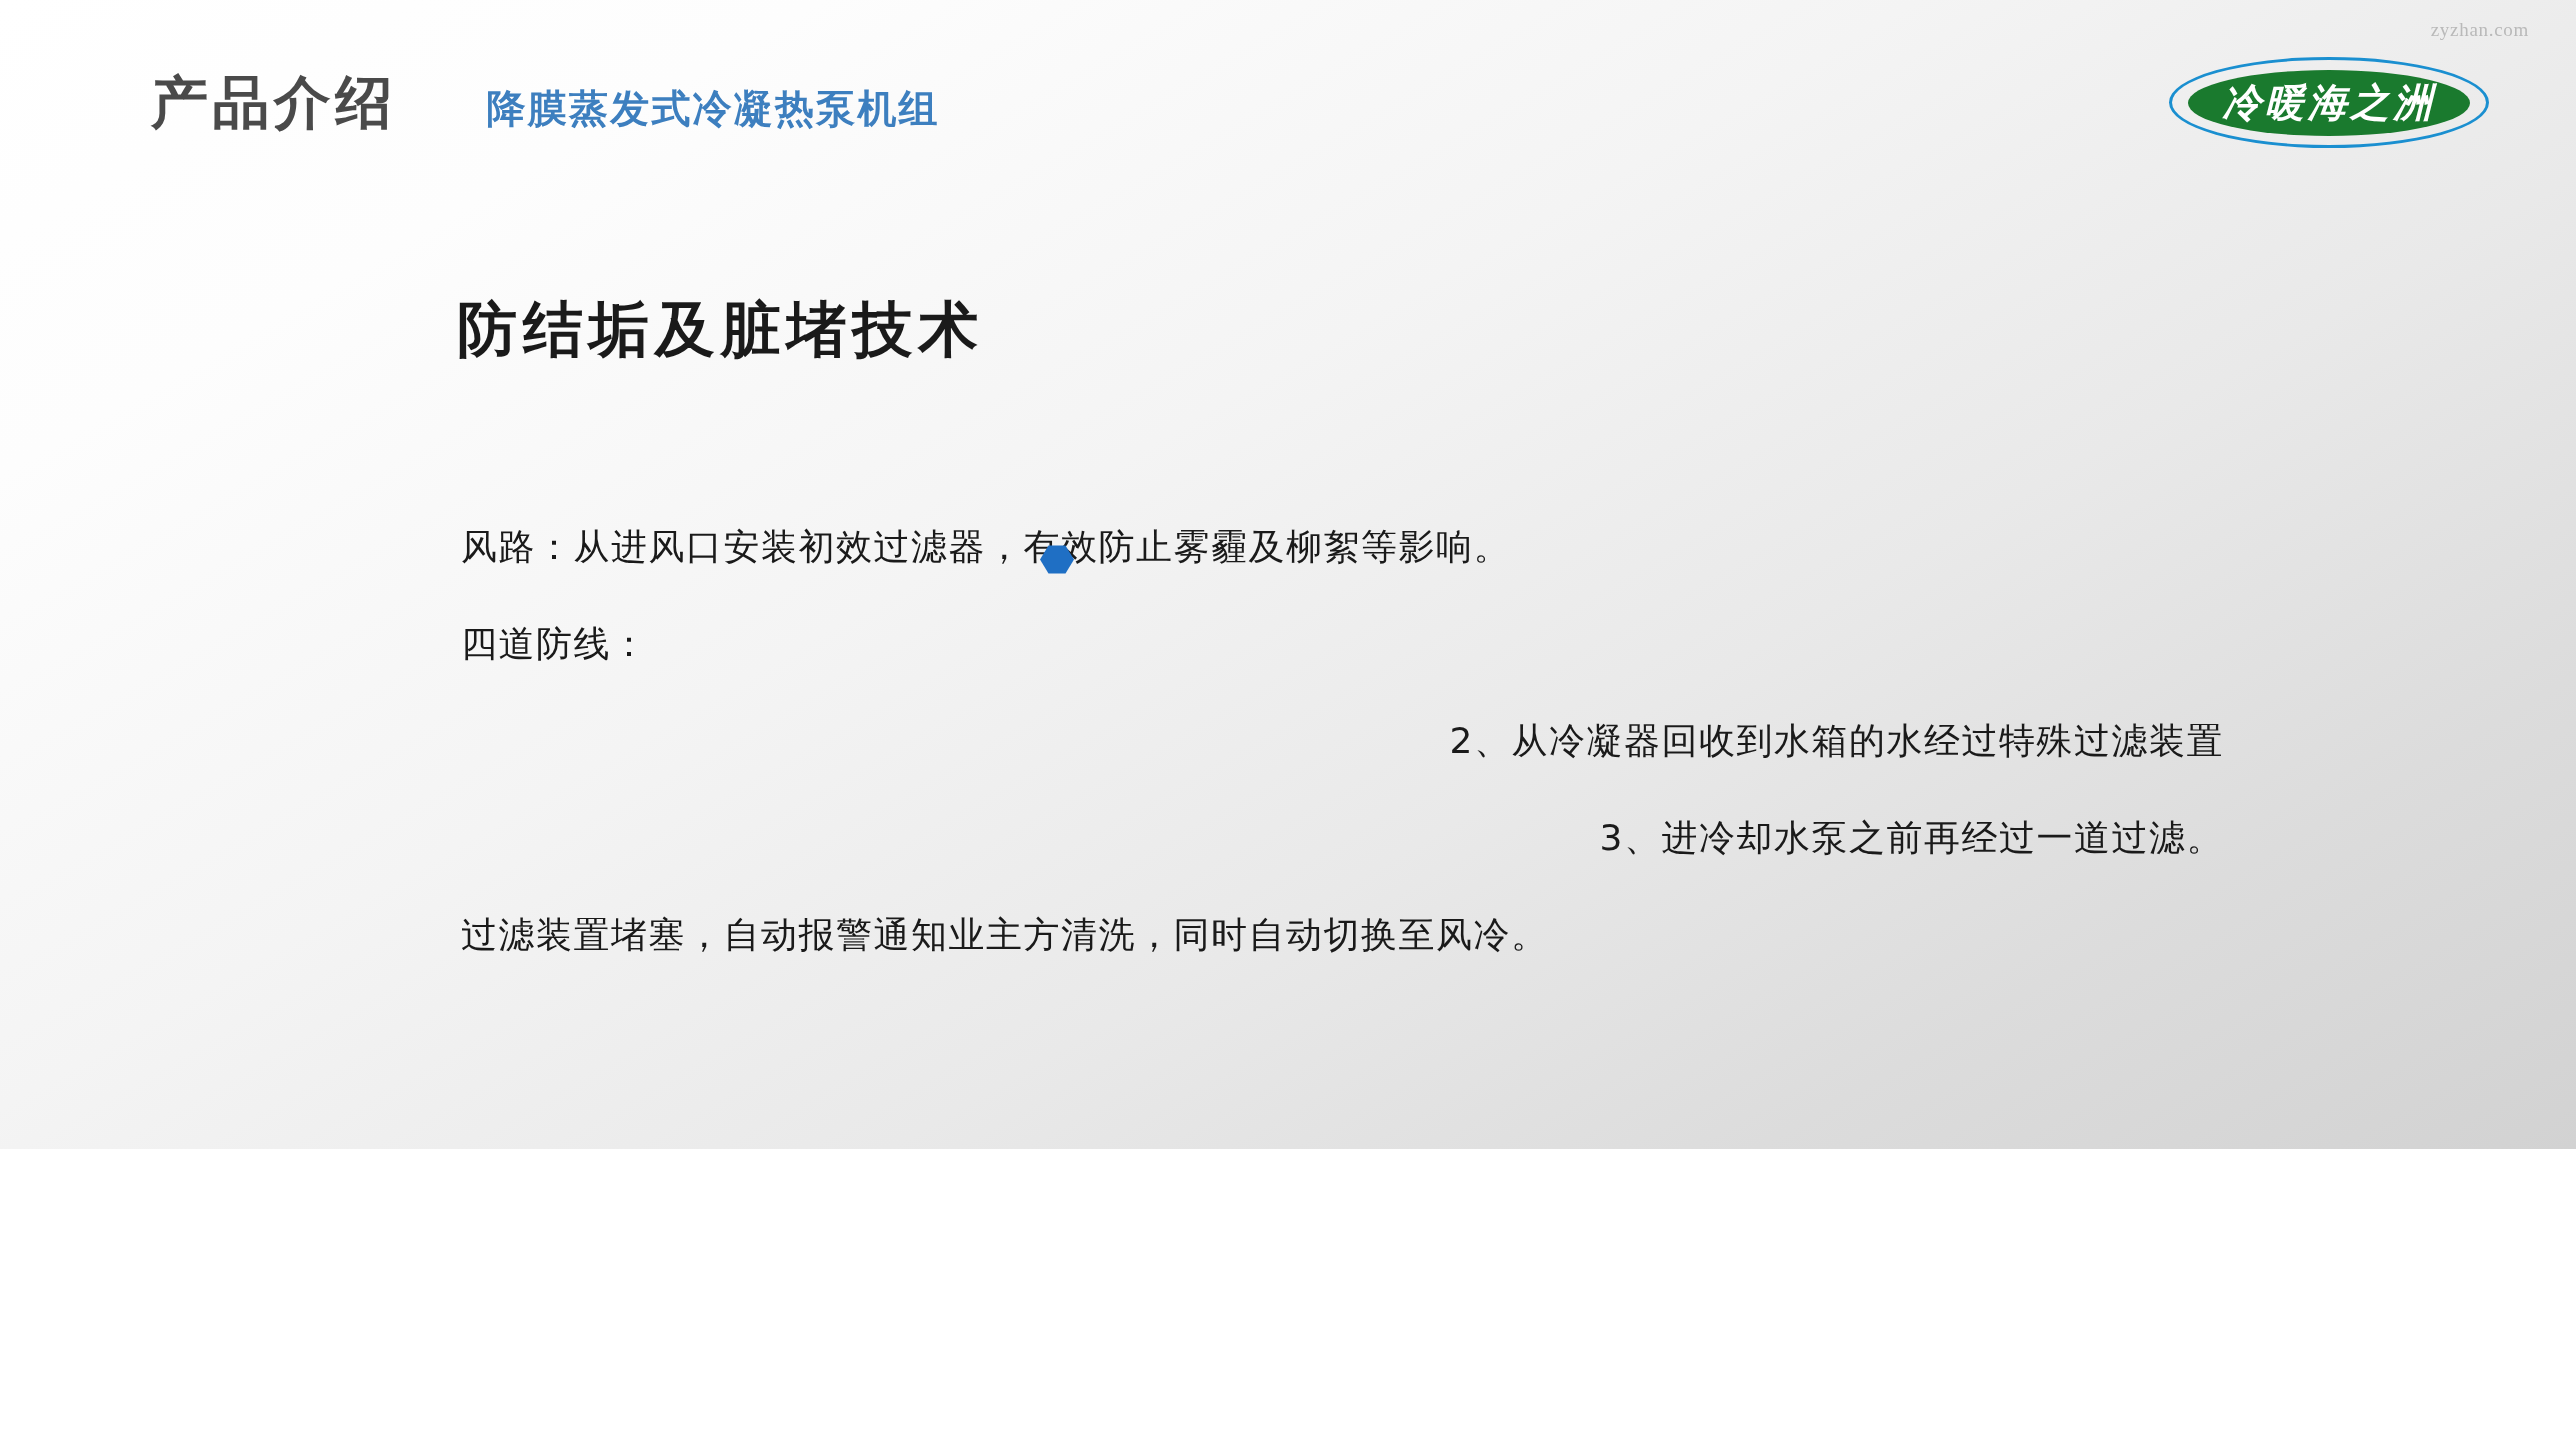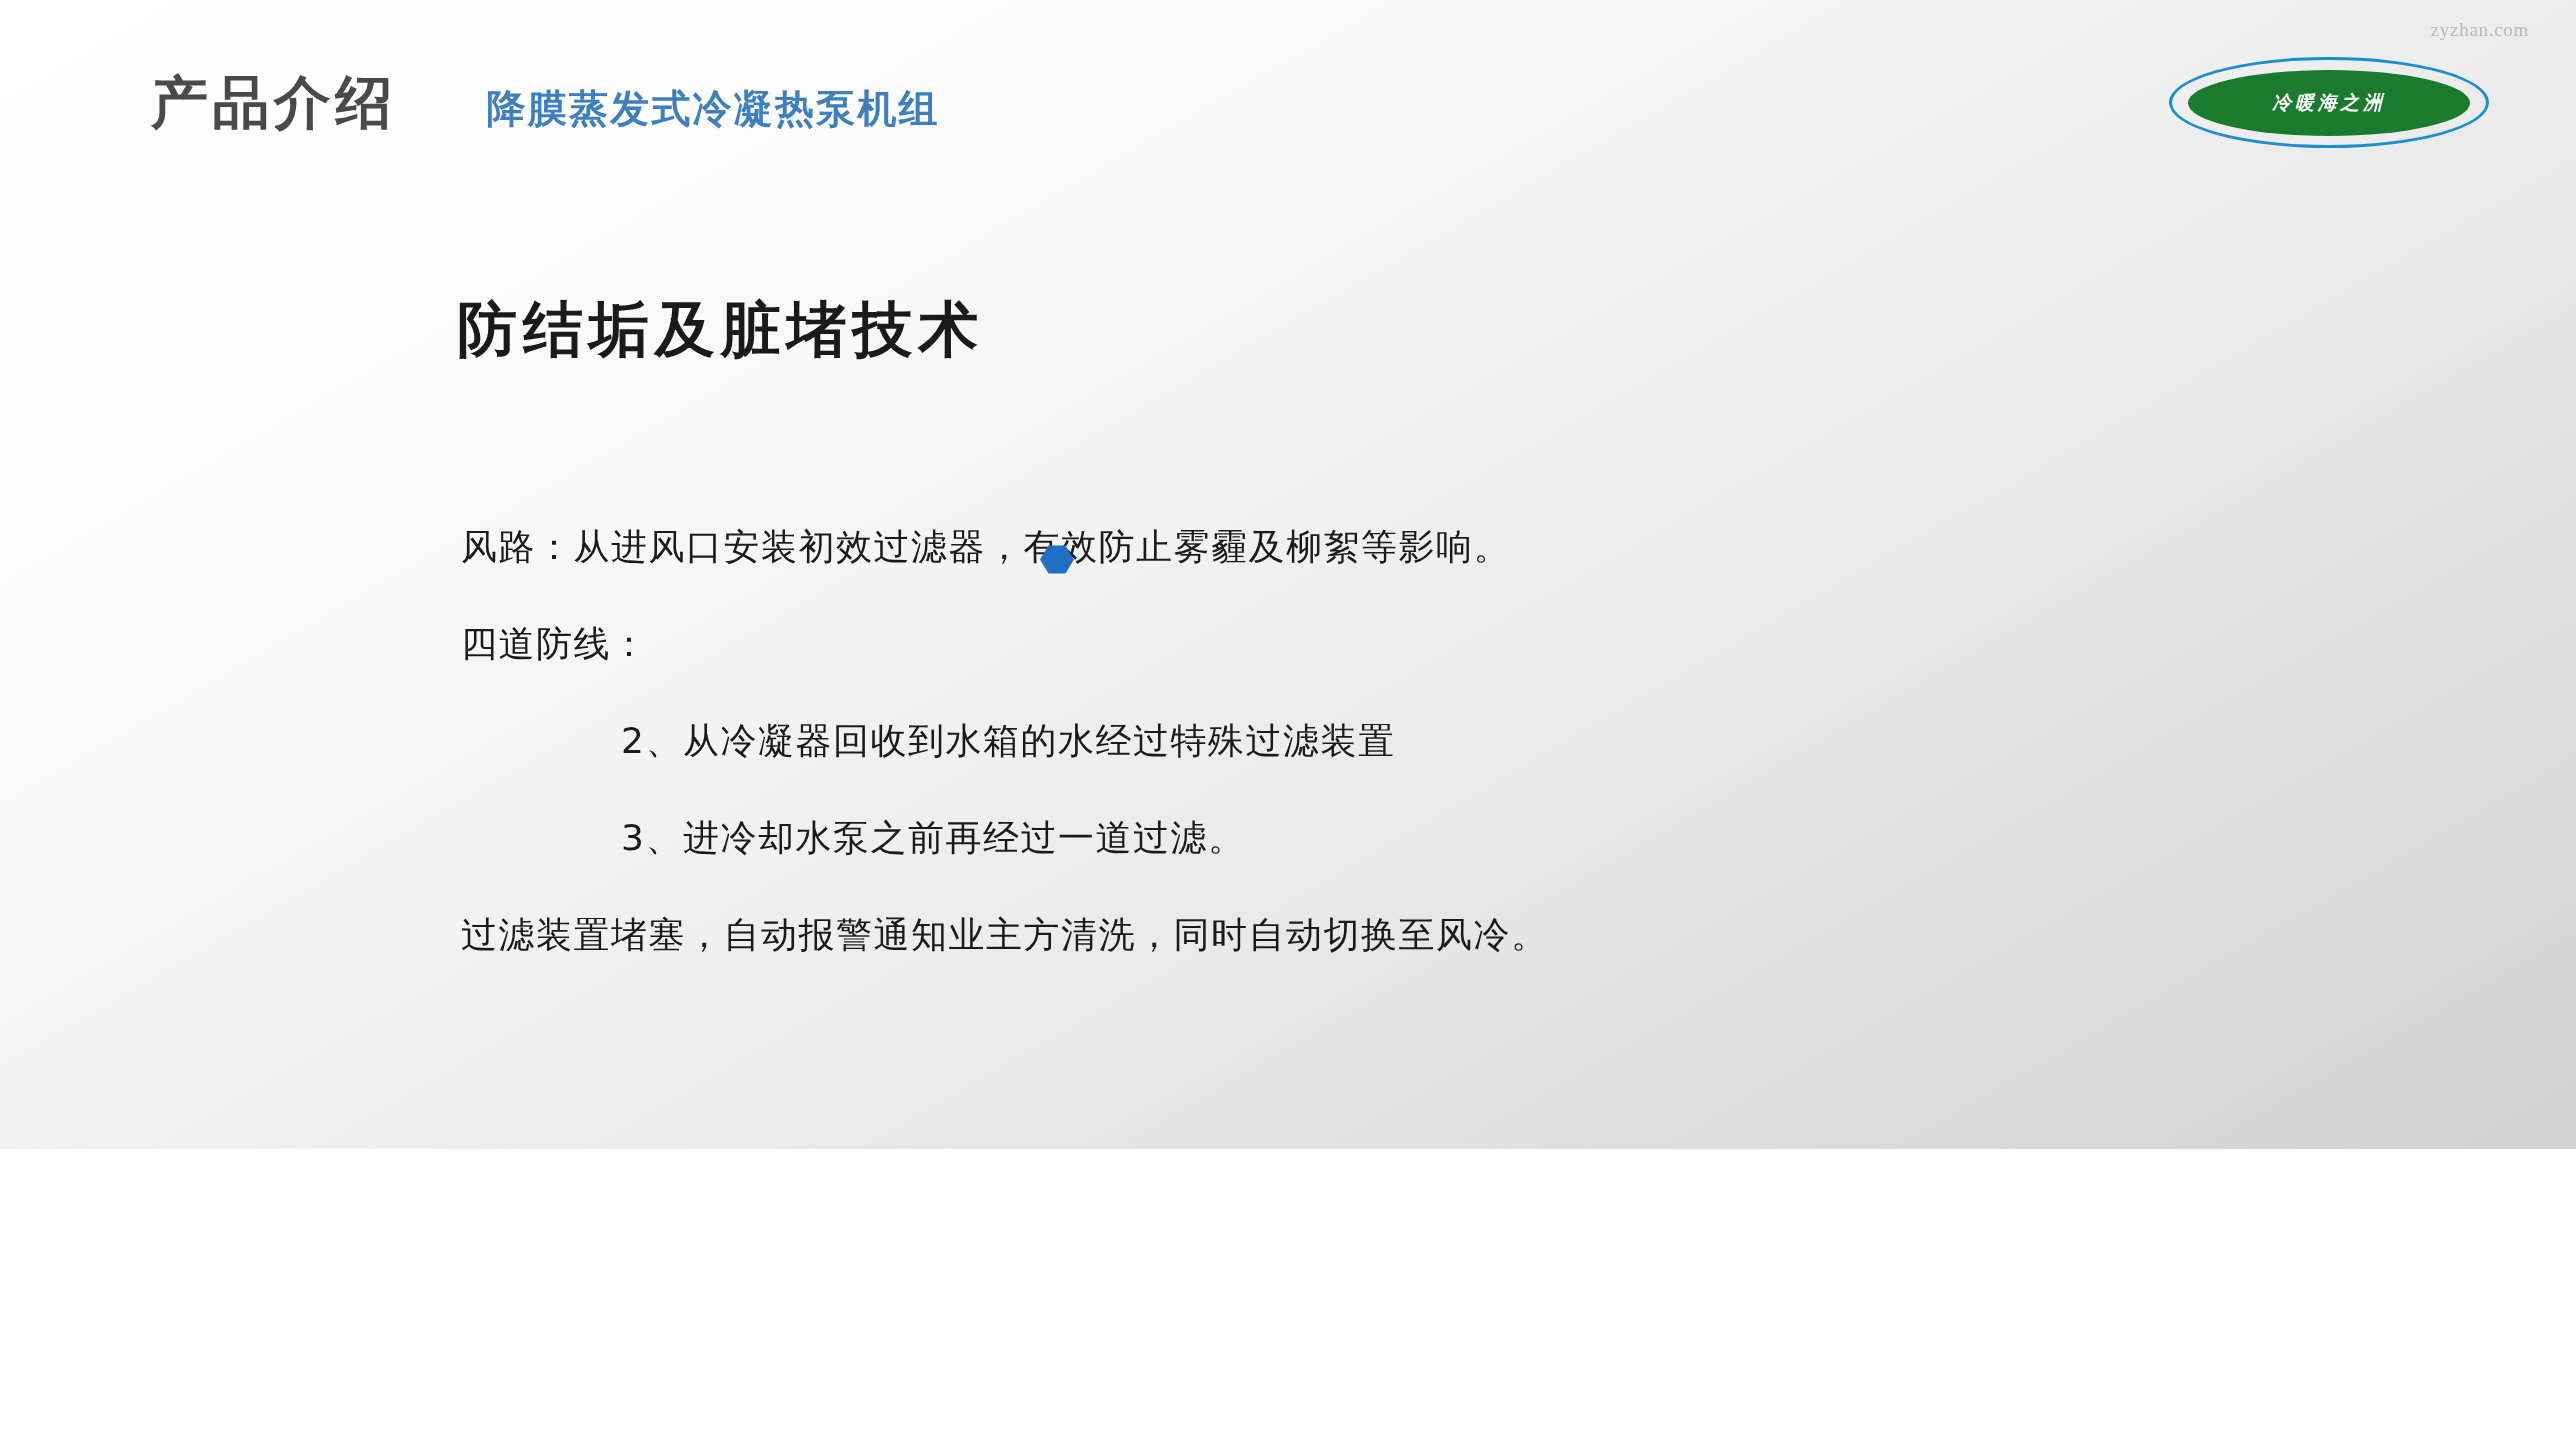--- a/index.html
+++ b/index.html
@@ -74,21 +74,21 @@
     height: 66px;
     background: #1a7a2e;
     border-radius: 50%;
     box-sizing: border-box;
     display: flex;
     align-items: center;
     justify-content: center;
   }
   .logo-text {
     color: #ffffff;
-    font-size: 19px;
+    font-size: 39px;
     letter-spacing: 3.7px;
     font-family: "DejaVu Serif", "Liberation Serif", serif;
     font-weight: bold;
     font-style: italic;
   }
 
   
   .watermark {
     position: absolute;
     top: 19px;
@@ -121,20 +121,21 @@
     font-size: 36px;
     color: #1a1a1a;
     line-height: 1.0;
     margin-bottom: 61px;
     letter-spacing: 1.5px;
     font-family: "DejaVu Sans", "Liberation Sans", sans-serif;
     white-space: nowrap;
   }
   .para.indent {
     padding-left: 160px;
+    text-align: right;
   }
   .para:last-child {
     margin-bottom: 13px;
   }
 
   
   .hex {
     position: absolute;
     background: #1f6fc4;
   }

